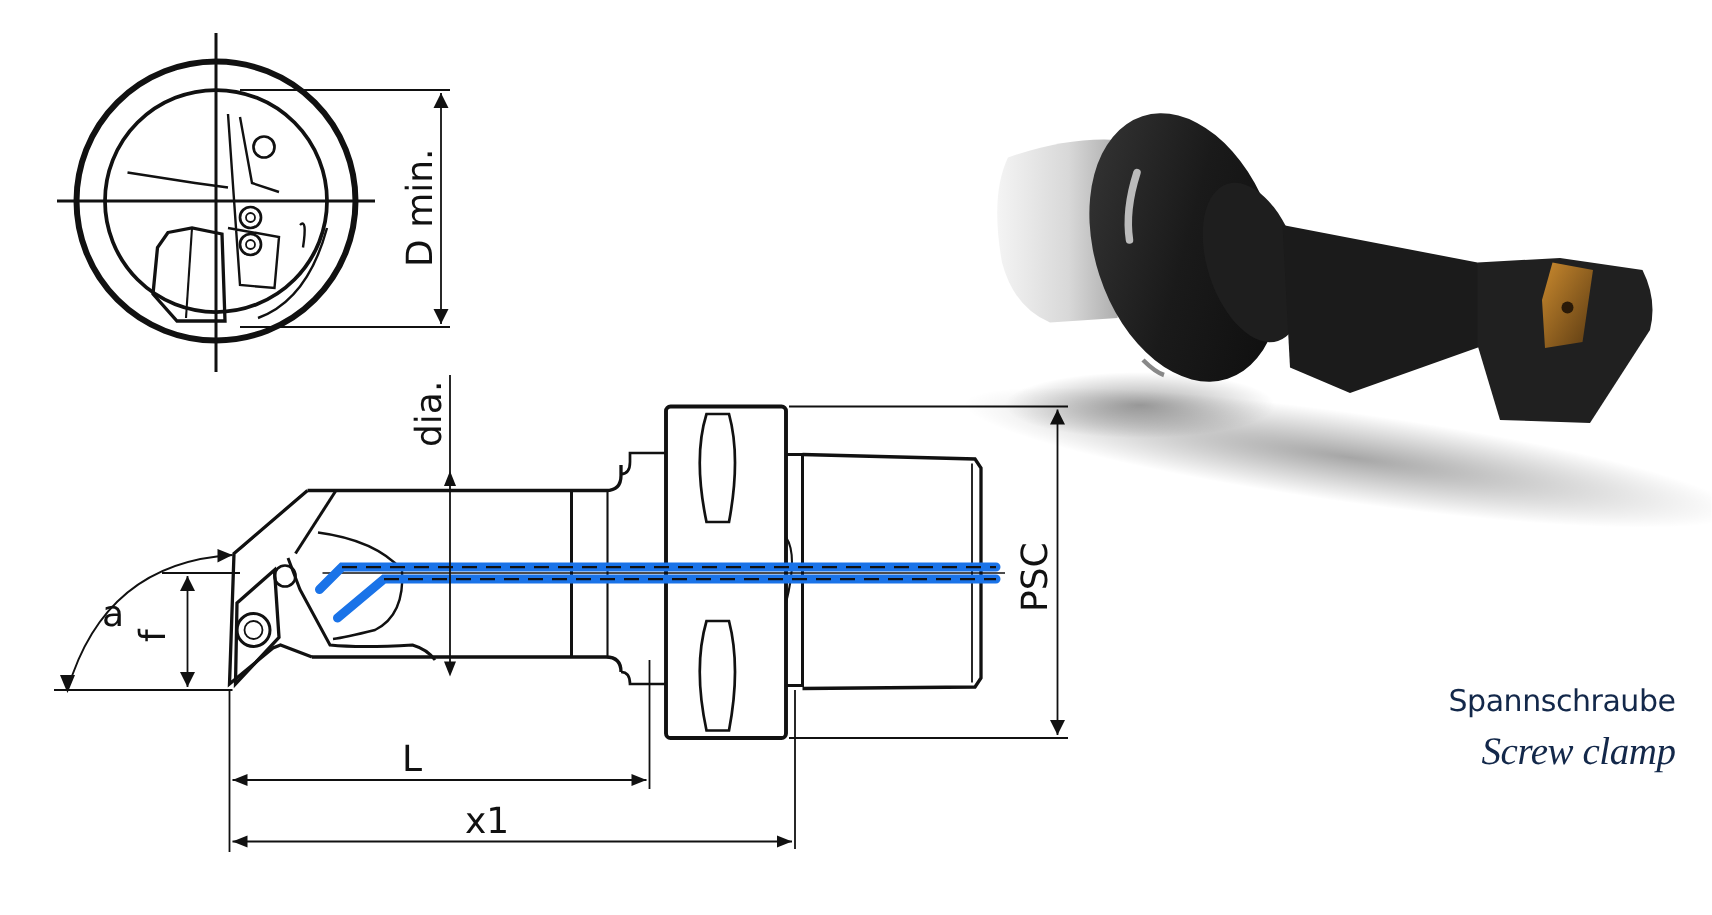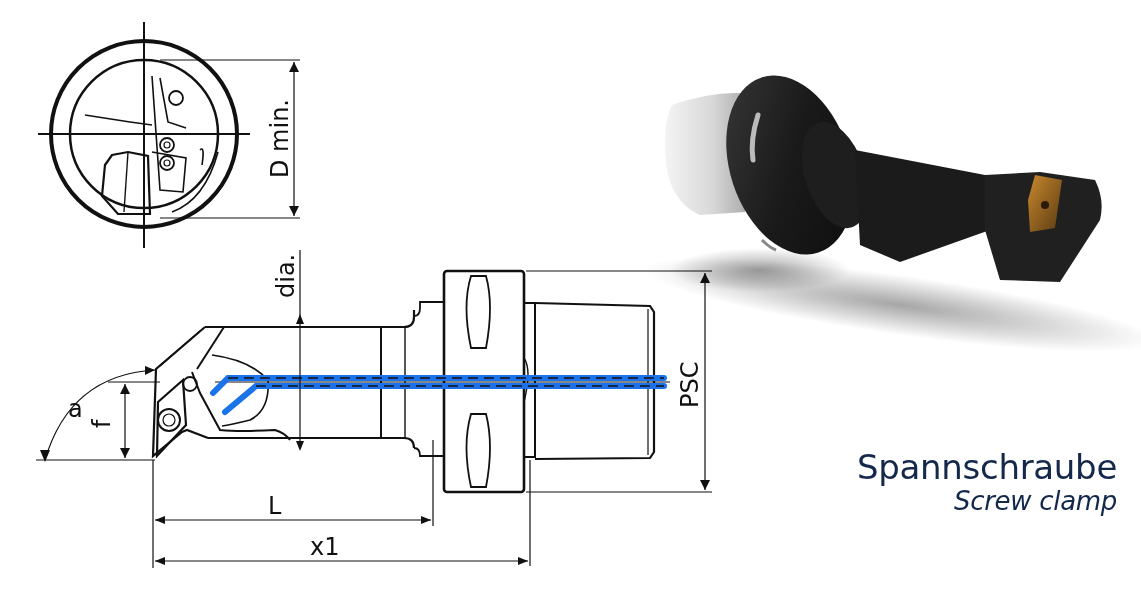--- a/index.html
+++ b/index.html
@@ -1,21 +1,21 @@
 <!DOCTYPE html>
 <html><head>
 <meta charset="utf-8">
 <style>
   html, body { margin: 0; padding: 0; background: #ffffff; }
   body { width: 1141px; height: 610px; position: relative; overflow: hidden; font-family: "DejaVu Sans", sans-serif; }
   #canvas { position: absolute; left: 0; top: 0; width: 1141px; height: 610px; }
   .dim-label { font-family: "DejaVu Sans", sans-serif; font-size: 24px; fill: #111; }
   .caption { position: absolute; right: 24px; top: 450px; text-align: right; color: #13284a; font-family: "DejaVu Sans", sans-serif; }
-  .caption .de { font-size: 34px; line-height: 34px; letter-spacing: -0.3px; }
-  .caption .en { font-size: 26px; line-height: 34px; font-style: italic; letter-spacing: -0.3px; }
+  .caption .de { font-size: 20px; line-height: 34px; letter-spacing: -0.3px; }
+  .caption .en { font-size: 26px; line-height: 34px; font-style: italic; letter-spacing: -0.3px; font-family: Liberation Serif, serif; }
 </style>
 </head>
 <body>
 
 <svg id="canvas" viewBox="0 0 1141 610" xmlns="http://www.w3.org/2000/svg">
   <defs>
     <radialGradient id="shadowGrad" cx="0.5" cy="0.5" r="0.5">
       <stop offset="0" stop-color="#000" stop-opacity="0.35"></stop>
       <stop offset="1" stop-color="#000" stop-opacity="0"></stop>
     </radialGradient>

